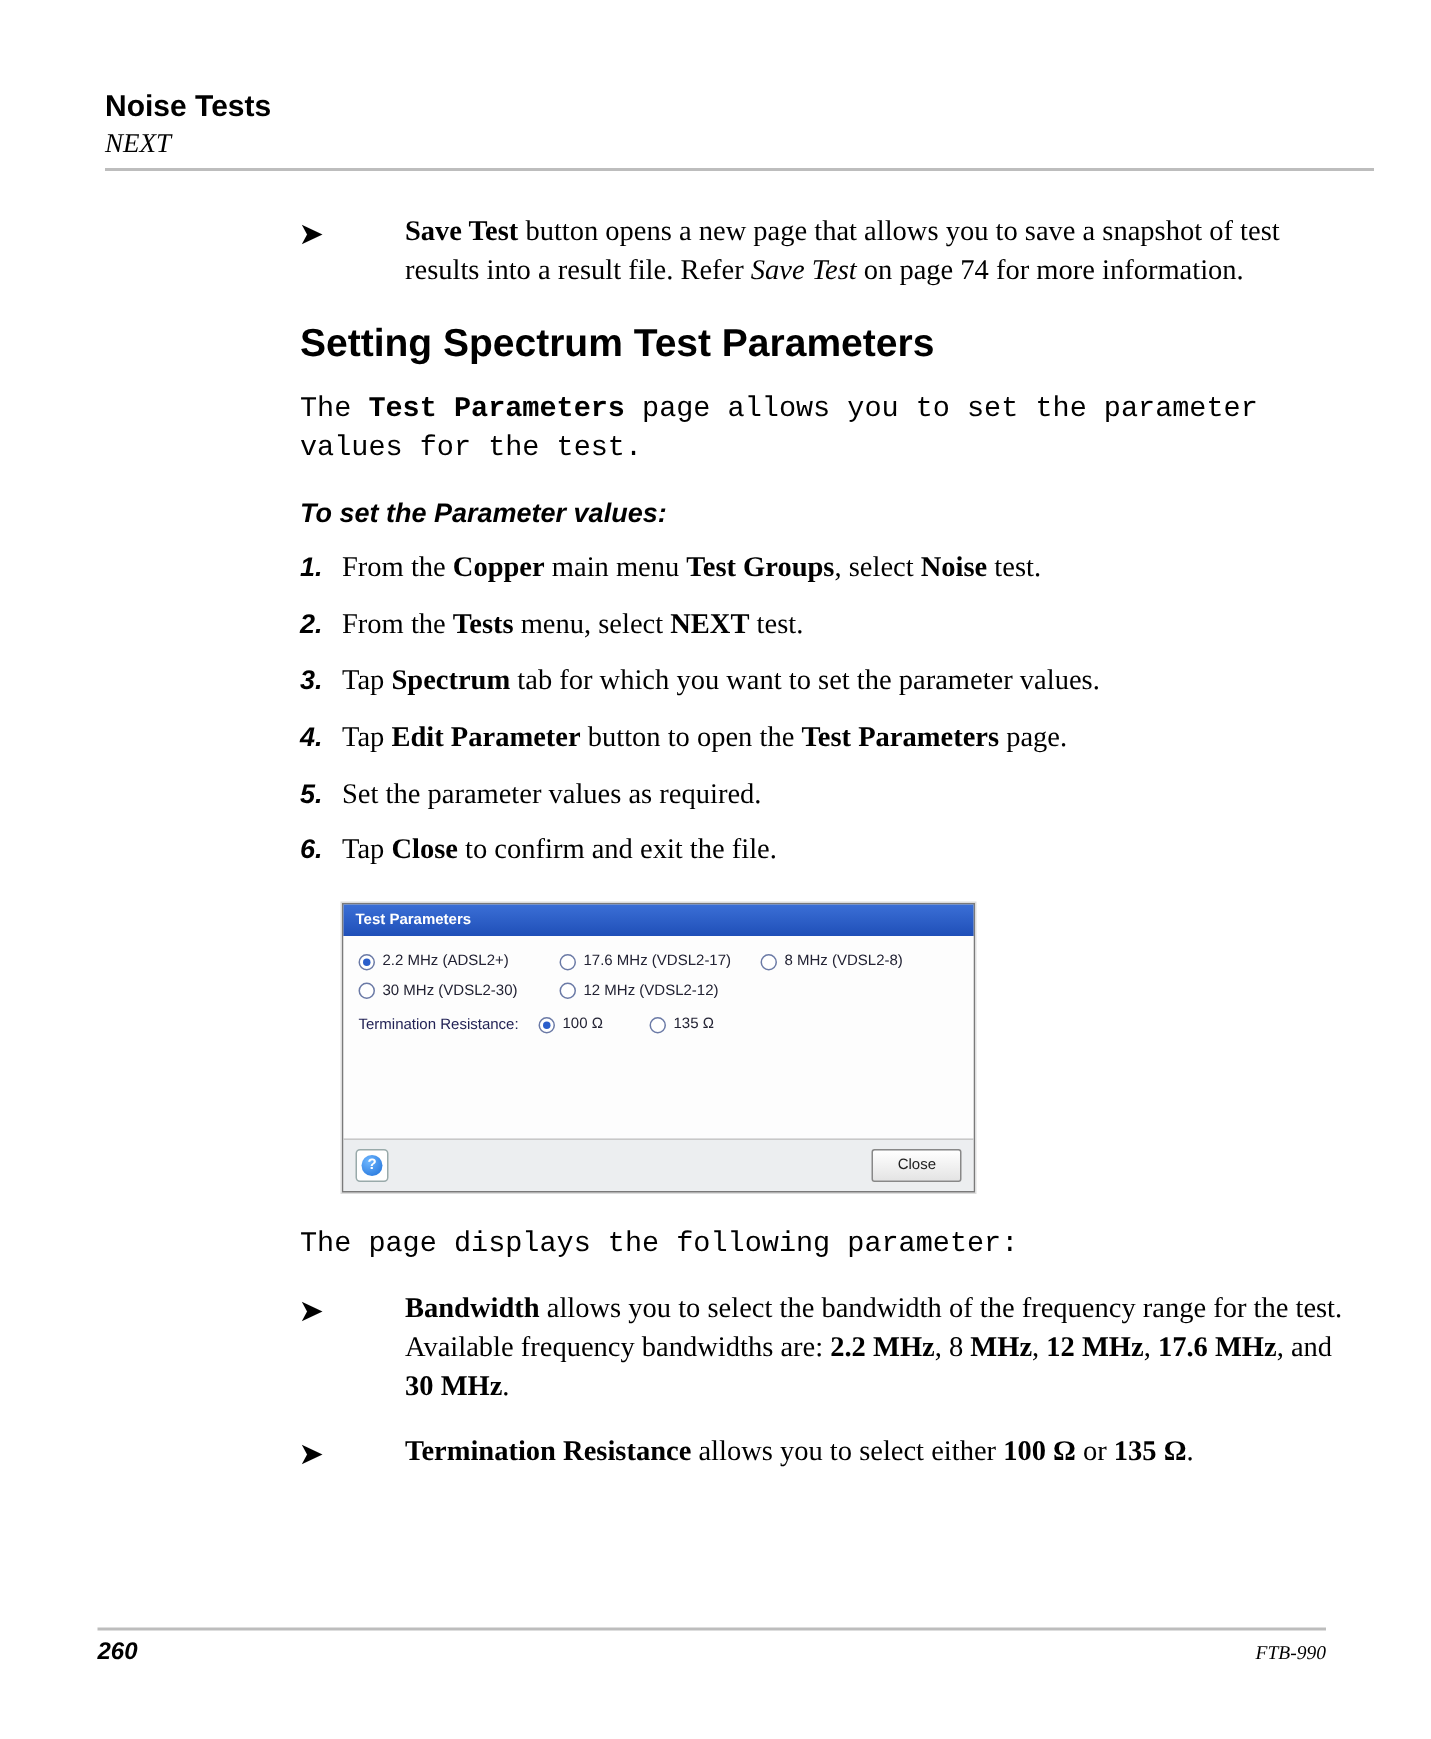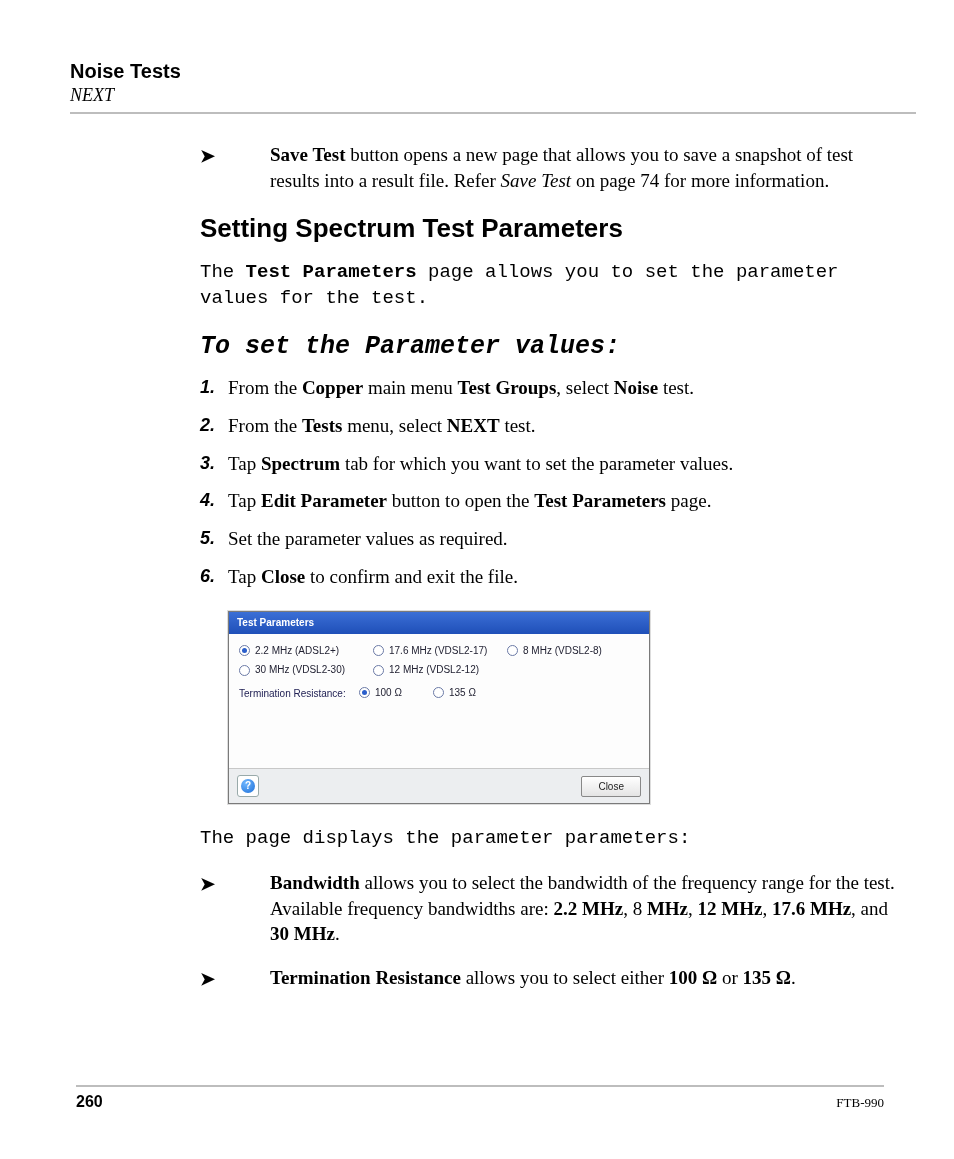--- a/index.html
+++ b/index.html
@@ -54,24 +54,24 @@
   }
   .bullet-item .btxt { flex: 1; margin-left: 44px; }
   .h2 {
     font-family: 'Segoe UI', 'Trebuchet MS', Arial, sans-serif;
     font-weight: 700;
     font-size: 26px;
     margin: 10px 0 14px 0;
   }
   .para { margin-bottom: 18px; font-family: Liberation Mono, monospace; }
   .subhead {
-    font-family: Liberation Mono, monospace;
+    font-family: Liberation Sans, sans-serif;
     font-style: italic;
     font-weight: 700;
-    font-size: 25px;
+    font-size: 18px;
     margin: 6px 0 12px 0;
   }
   .step {
     display: flex;
     margin-bottom: 12px;
   }
   .step .num {
     flex: 0 0 28px;
     font-family: 'Segoe UI', 'Trebuchet MS', Arial, sans-serif;
     font-weight: 700;
@@ -176,21 +176,21 @@
   .close-btn {
     border: 1px solid #888;
     background: linear-gradient(#fff, #e4e4e4);
     padding: 3px 16px;
     font-size: 10px;
     border-radius: 2px;
   }
 
   .footer {
     position: absolute;
-    left: 76px; right: 70px; bottom: 48px;
+    left: 65px; right: 70px; bottom: 48px; font-style: italic;
   }
   .footer-rule {
     border: none;
     border-top: 2px solid #bdbdbd;
     margin-bottom: 6px;
   }
   .footer-row {
     display: flex;
     justify-content: space-between;
     align-items: baseline;
@@ -298,21 +298,21 @@
           </div>
         <div class="dlg-footer">
           <div class="help-btn">
             <div class="q">?</div>
           </div>
           <div class="close-btn">Close</div>
         </div>
       </div>
     </div>
 
-    <div class="para">The page displays the parameter parameters:</div>
+    <div class="para">The page displays the following parameter:</div>
 
     <div id="param-bullets">
         <div class="bullet-item">
           <div class="arrow">➤</div>
           <div class="btxt"><span class="b">Bandwidth</span><span> allows you to select the bandwidth of the frequency range for the test. Available frequency bandwidths are: </span><span class="b">2.2 MHz</span><span>, 8 </span><span class="b">MHz</span><span>, </span><span class="b">12 MHz</span><span>, </span><span class="b">17.6 MHz</span><span>, and </span><span class="b">30 MHz</span><span>.</span></div>
         </div>
         <div class="bullet-item">
           <div class="arrow">➤</div>
           <div class="btxt"><span class="b">Termination Resistance</span><span> allows you to select either </span><span class="b">100 Ω</span><span> or </span><span class="b">135 Ω</span><span>.</span></div>
         </div>

